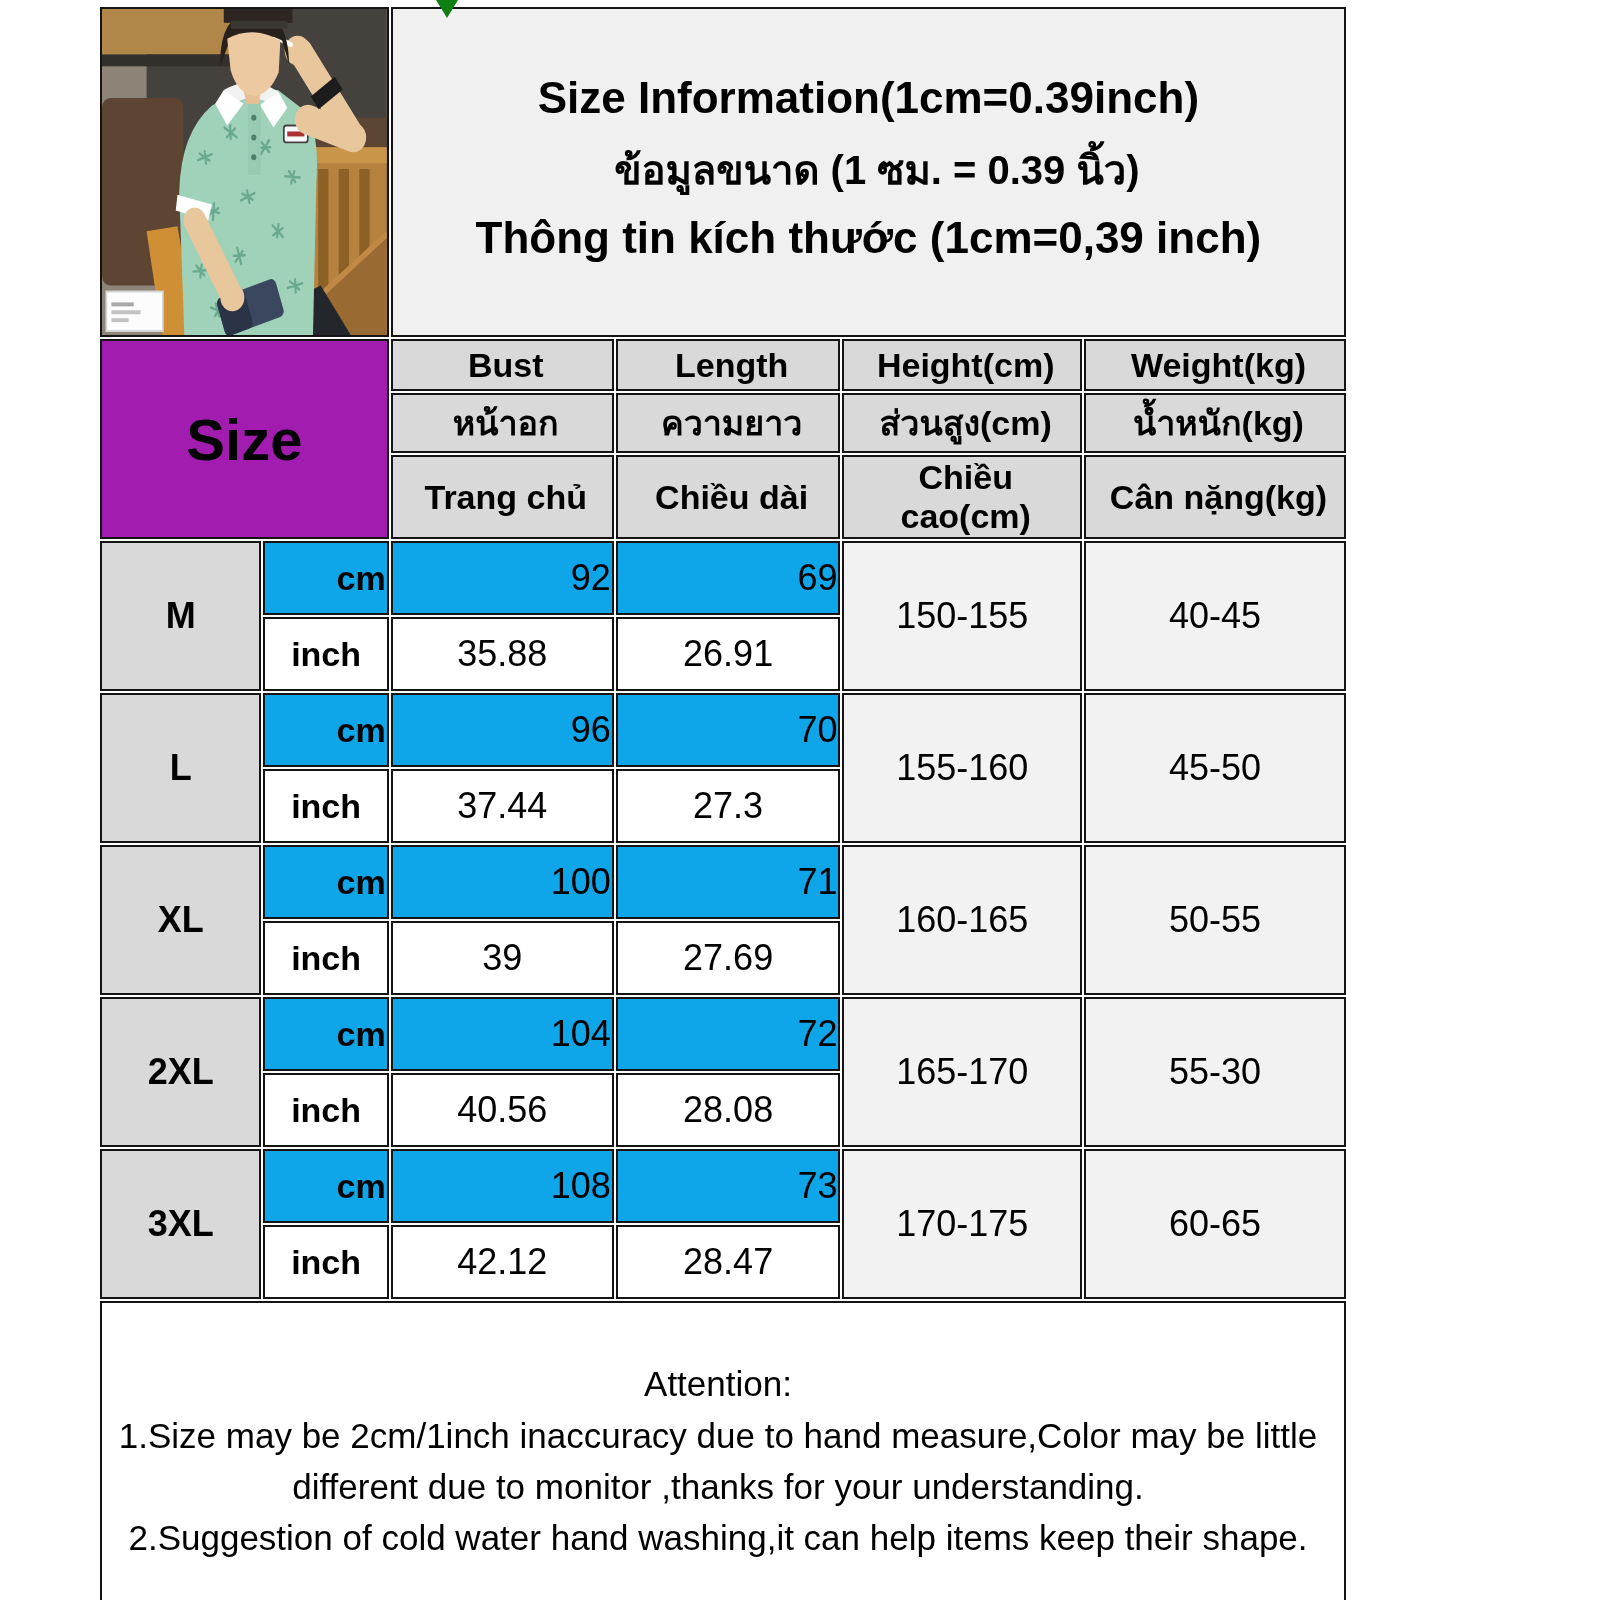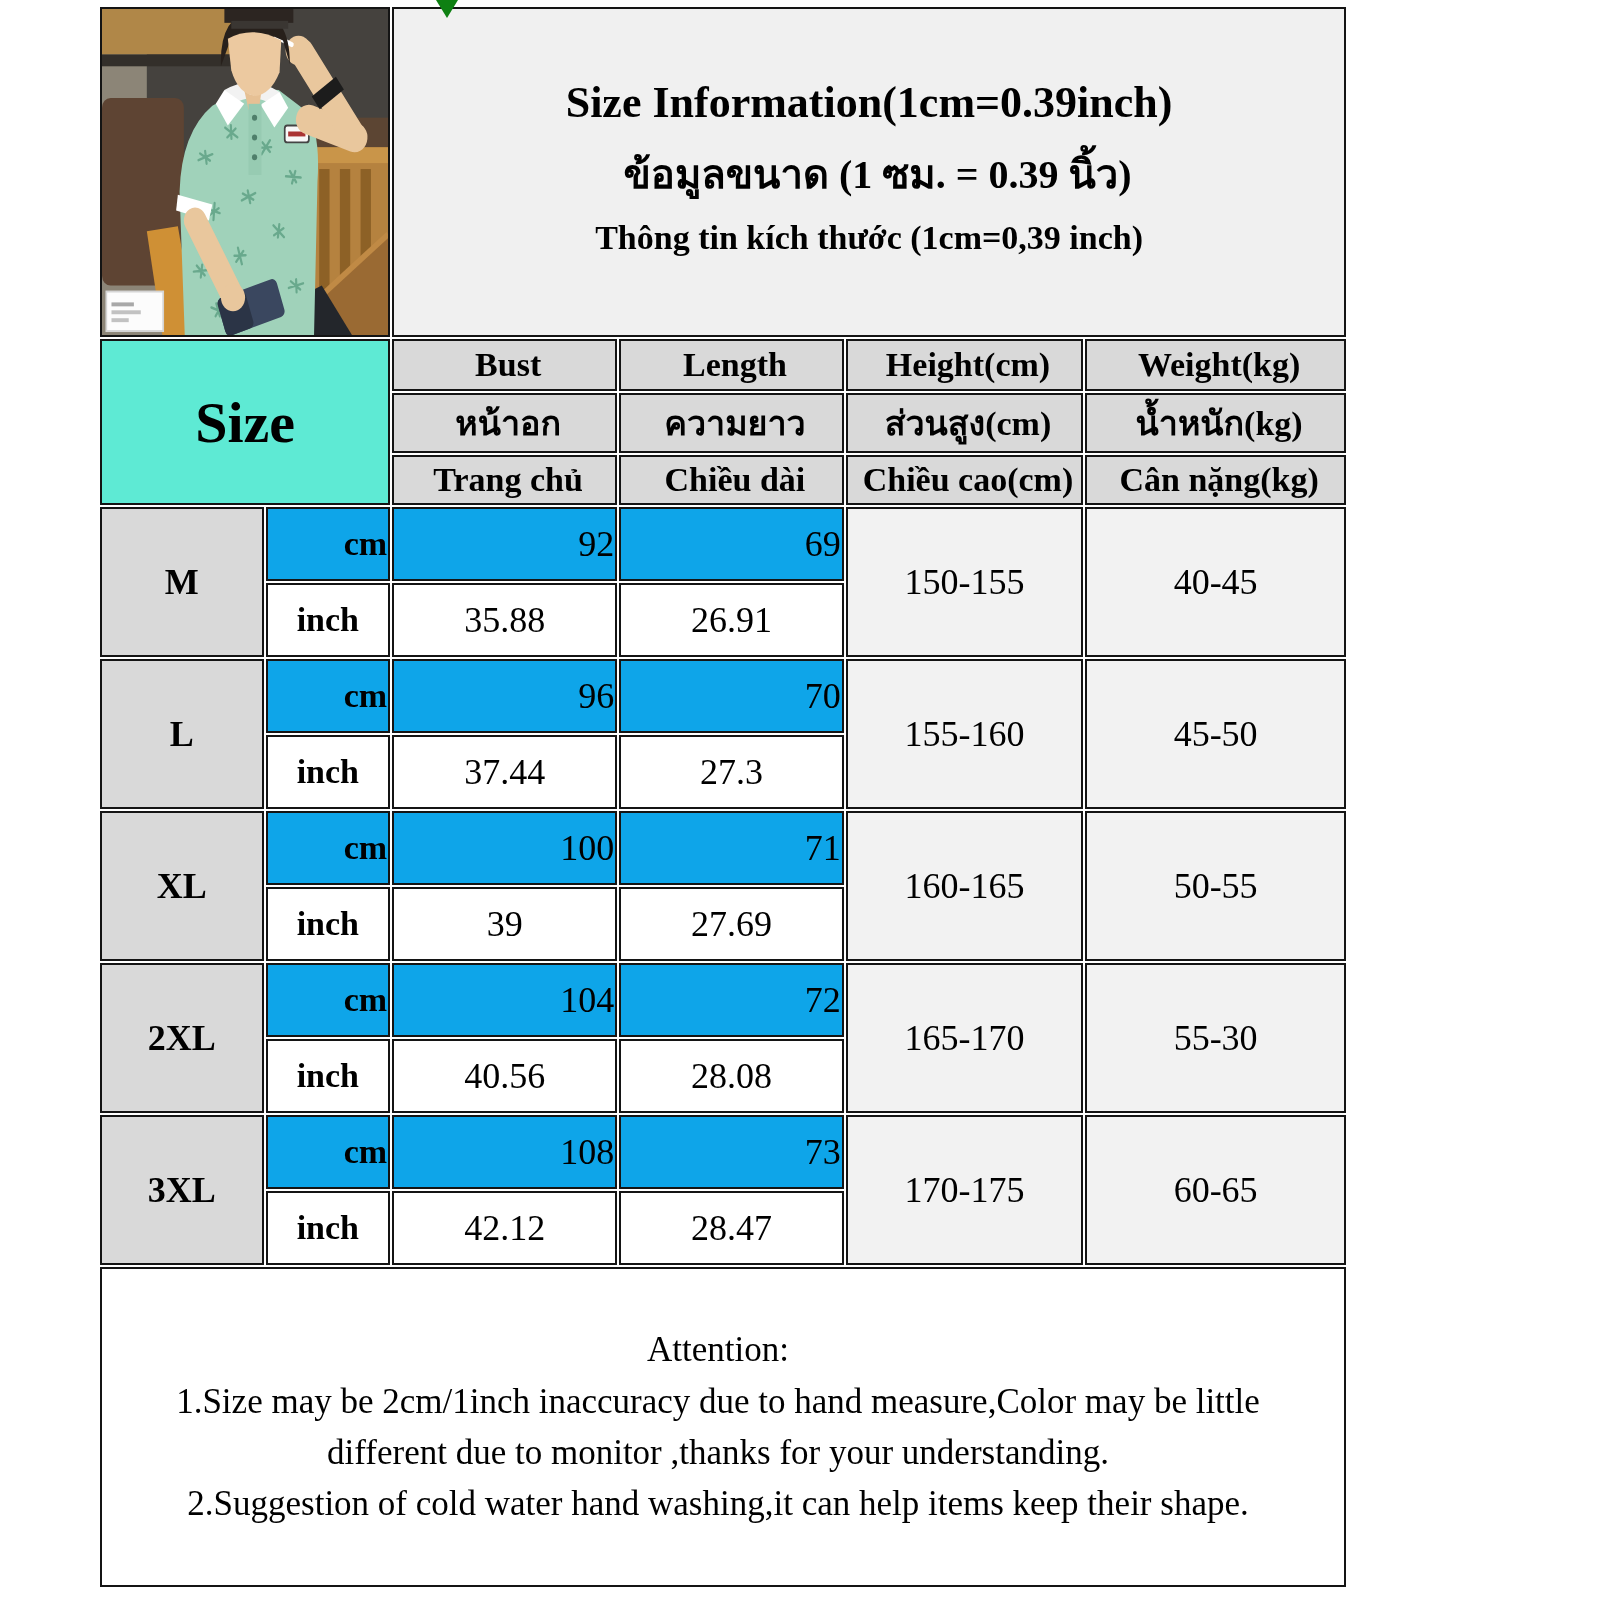--- a/index.html
+++ b/index.html
@@ -1,20 +1,20 @@
 <!DOCTYPE html>
 <html><head>
 <meta charset="utf-8">
 <style>
   html,body{margin:0;padding:0;background:#ffffff;}
   .page{
     position:relative;
     width:1348px;height:1600px;
     background:#ffffff;
-    font-family:Liberation Serif, serif;
+    font-family:Liberation Sans, sans-serif;
     color:#000;
     overflow:hidden;
   }
   table.size-table{
     position:absolute;left:98px;top:5px;
     border-collapse:separate;
     border-spacing:2px;
     table-layout:fixed;
   }
   table.size-table td{
@@ -23,23 +23,23 @@
     overflow:hidden;
     text-align:center;
     vertical-align:middle;
   }
   
   td.photo-cell{padding:0;height:330px;background:#8c8577;}
   td.photo-cell svg{display:block;width:100%;height:100%;}
   td.title-cell{background:#f0f0f0;}
   .t-line1{font-weight:bold;font-size:44px;line-height:1;margin:0 0 28px 0;}
   .t-line2{font-weight:bold;font-size:40px;line-height:1.1;margin:0 0 24px 0;padding-left:17px;}
-  .t-line3{font-weight:bold;font-size:34px;line-height:1;margin:8px;}
-  
-  td.size-head{background:#5eead4;font-size:58px;font-weight:bold;}
+  .t-line3{font-weight:bold;font-size:44px;line-height:1;margin:8px;}
+  
+  td.size-head{background:#a21caf;font-size:58px;font-weight:bold;}
   td.hdr{background:#d9d9d9;font-size:34px;font-weight:bold;height:52px;padding-left:8px;}
   tr.hdr-row-vi td.hdr{height:50px;}
   
   td.size-cell{background:#d9d9d9;font-size:36px;font-weight:bold;}
   td.unit-cell{font-size:34px;font-weight:bold;}
   tr.cm-row td{height:74px;}
   tr.inch-row td{height:74px;}
   tr.cm-row td.unit-cell, tr.cm-row td.val{background:#0ea5e9;text-align:right;}
   tr.inch-row td.unit-cell, tr.inch-row td.val{background:#ffffff;text-align:center;}
   td.val{font-size:36px;}

